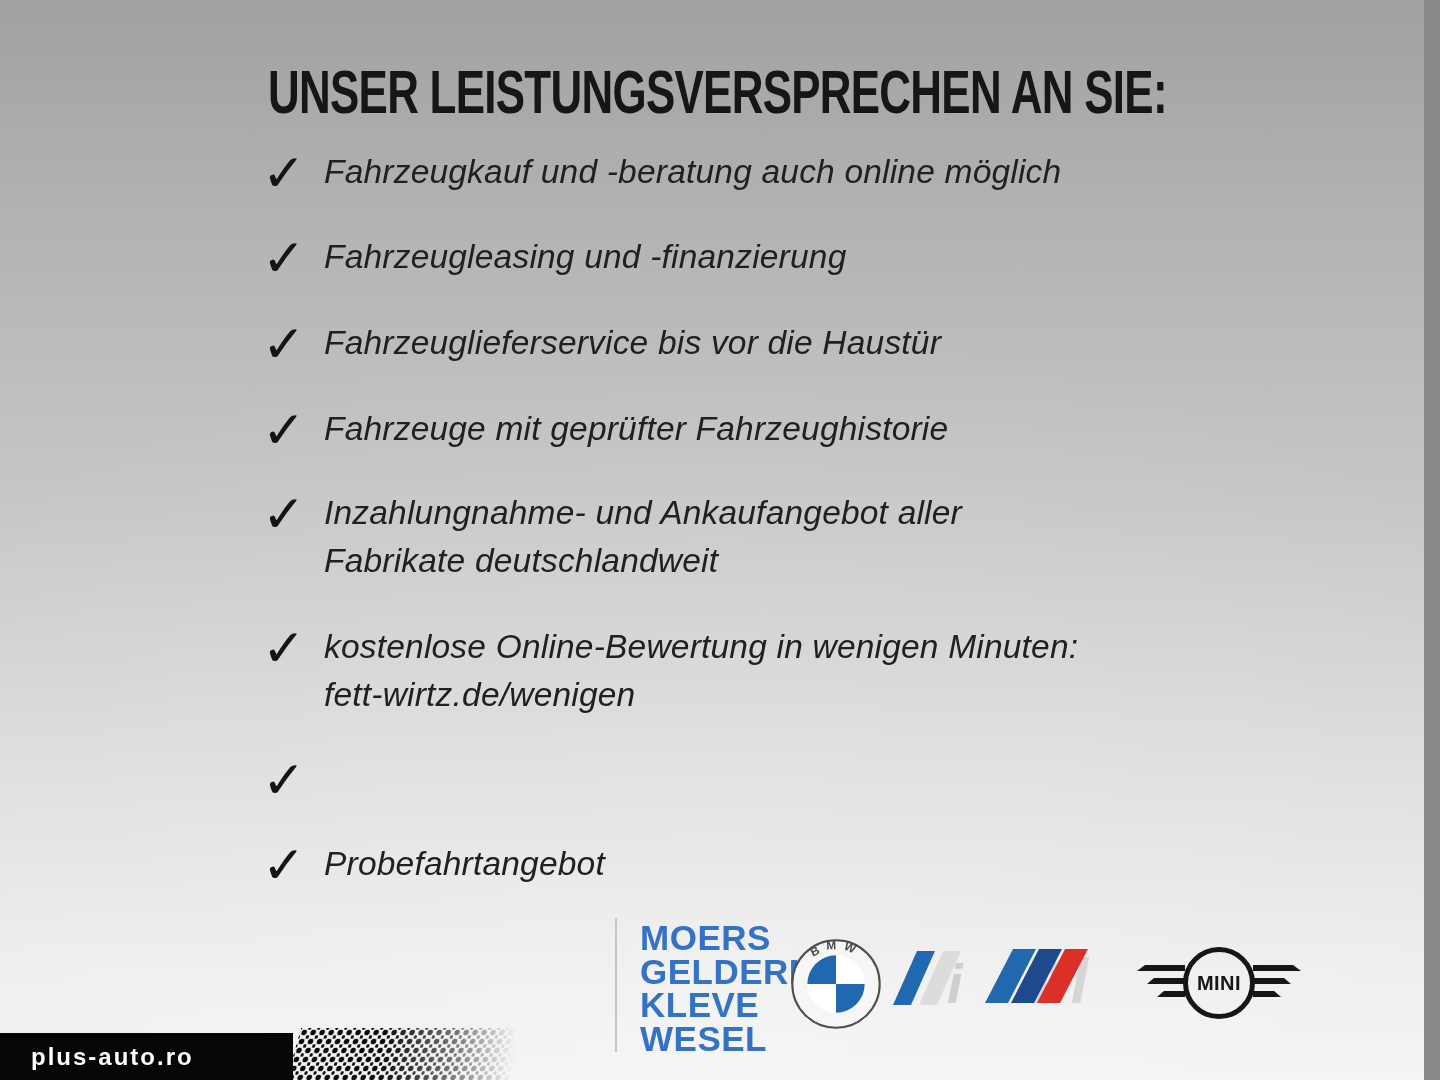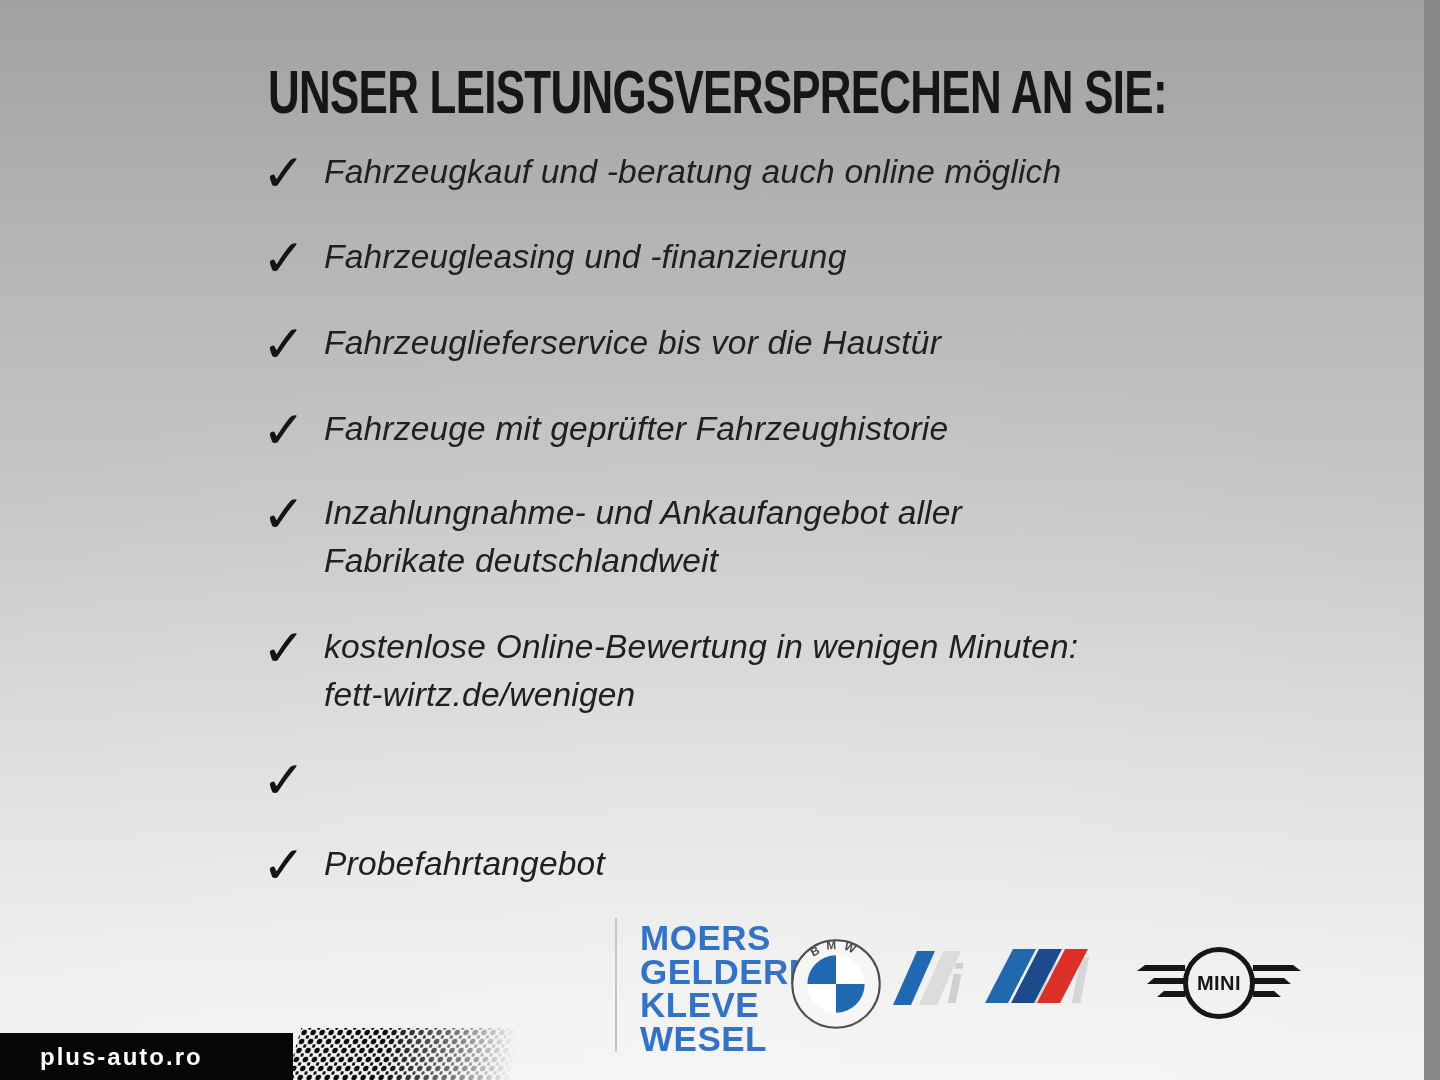--- a/index.html
+++ b/index.html
@@ -53,21 +53,21 @@
     background-position:0 0,4.5px 4.5px;
     transform:skewX(-16deg);transform-origin:left bottom;
     -webkit-mask-image:linear-gradient(80deg,#000 30%,rgba(0,0,0,.55) 52%,transparent 72%);
     mask-image:linear-gradient(80deg,#000 30%,rgba(0,0,0,.55) 52%,transparent 72%);
   }
   
   .watermark{
     position:absolute;left:0;top:1033px;width:293px;height:47px;
     background:#060606;display:flex;align-items:center;
   }
-  .watermark-label{margin-left:40px;color:#ffffff;font-size:24px;font-weight:700;letter-spacing:2px;white-space:nowrap;}
+  .watermark-label{margin-left:31px;color:#ffffff;font-size:24px;font-weight:700;letter-spacing:2px;white-space:nowrap;}
 </style>
 </head>
 <body>
 
 <div class="stage">
 
   <h1 class="title">UNSER LEISTUNGSVERSPRECHEN AN SIE:</h1>
 
   <div class="promise" id="p1">
     <span class="check">✓</span>

